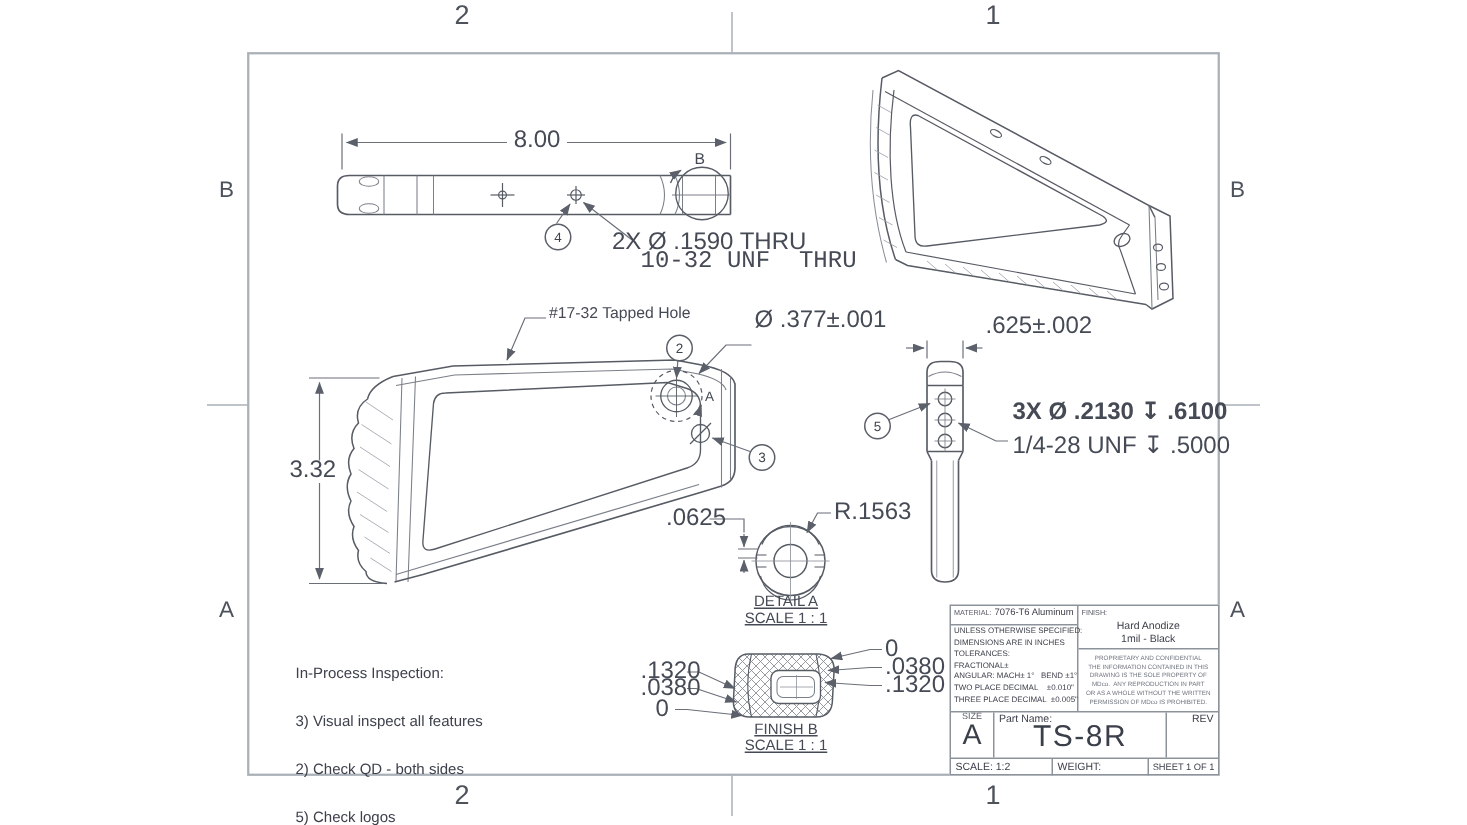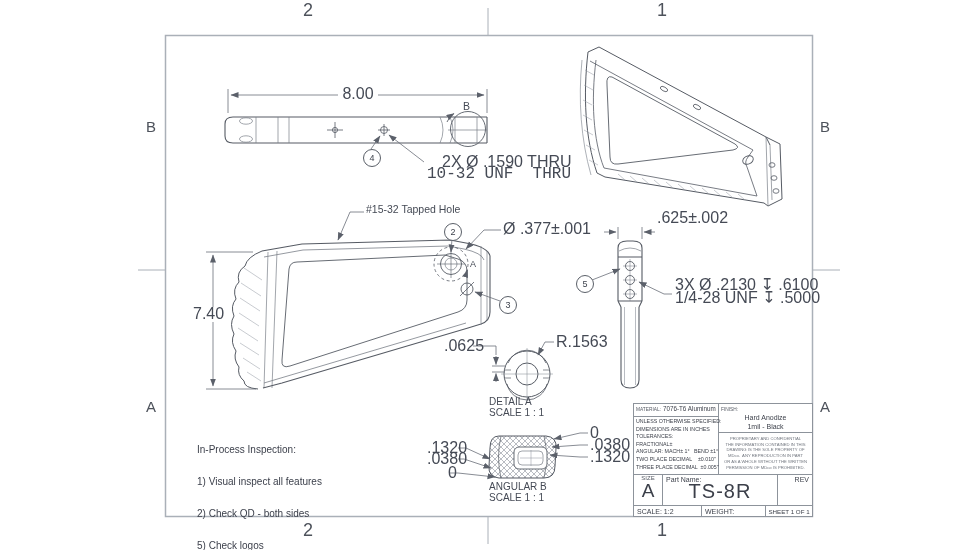--- a/index.html
+++ b/index.html
@@ -1,26 +1,26 @@
 <!DOCTYPE html>
 <html><head>
 <meta charset="utf-8">
 <style>
   html,body{margin:0;padding:0;background:#fff;}
   #stage{position:relative;width:978px;height:550px;background:#fff;overflow:hidden;
          font-family:"Liberation Sans","DejaVu Sans",sans-serif;color:#454a55;}
   .t{position:absolute;white-space:pre;color:#454a55;font-size:16px;line-height:12px;}
   .dim{background:#fff;padding:0 1px;}
   .ctr{text-align:center;}
-  .rt{text-align:right;}
+  .rt{text-align:left;}
   .zone{font-size:18px;color:#4d525b;}
   .zletter{font-size:15px;color:#4d525b;}
   .bl{position:absolute;width:16px;height:16px;border:1px solid #5a5f68;border-radius:50%;
       background:#fff;font-size:9px;display:flex;align-items:center;justify-content:center;color:#3f444e;}
-  .detlbl{font-size:10px;line-height:11px;width:70px;}
+  .detlbl{font-size:10px;line-height:11px;width:70px;text-align:center;text-decoration:underline;}
   svg{position:absolute;left:0;top:0;}
   
   .tb{position:absolute;left:633px;top:403px;width:180px;height:114px;border:1px solid #8d939b;
       background:#fff;box-sizing:border-box;font-size:7px;color:#3b3f49;}
   .tb .row1{display:flex;height:70px;border-bottom:1px solid #8d939b;}
   .tb .colL{width:85px;border-right:1px solid #8d939b;box-sizing:border-box;}
   .tb .colR{flex:1;}
   .tb .matcell{height:13px;border-bottom:1px solid #8d939b;padding:1px 2px;box-sizing:border-box;}
   .tb .lbl{font-size:4.8px;color:#565b65;}
   .tb .matval{font-size:6.3px;}
@@ -231,54 +231,54 @@
 <div class="t zone" style="left:303px;top:4px;">2</div>
 <div class="t zone" style="left:657px;top:4px;">1</div>
 <div class="t zone" style="left:303px;top:524px;">2</div>
 <div class="t zone" style="left:657px;top:524px;">1</div>
 <div class="t zletter" style="left:146px;top:121px;">B</div>
 <div class="t zletter" style="left:146px;top:401px;">A</div>
 <div class="t zletter" style="left:820px;top:121px;">B</div>
 <div class="t zletter" style="left:820px;top:401px;">A</div>
 
 <div class="t dim ctr" style="left:338px;top:88px;width:38px;">8.00</div>
-<div class="t" style="left:442px;top:156px;text-align:center;">2X Ø .1590 THRU</div>
+<div class="t" style="left:408px;top:156px;text-align:center;">2X Ø .1590 THRU</div>
 <div class="t" style="left:427px;top:168px;font-family:Liberation Mono, monospace;">10-32 UNF  THRU</div>
 <div class="t" style="left:463px;top:100px;font-size:10.5px;">B</div>
 <div class="bl" style="left:363px;top:149px;">4</div>
 
-<div class="t" style="left:366px;top:203px;font-size:10.5px;">#15-32 Tapped Hole</div>
-<div class="t" style="left:503px;top:223px;">Ø .377±.001</div>
+<div class="t" style="left:366px;top:203px;font-size:10.5px;">#17-32 Tapped Hole</div>
+<div class="t" style="left:503px;top:208px;">Ø .377±.001</div>
 <div class="t" style="left:470px;top:258px;font-size:9px;">A</div>
-<div class="t dim ctr" style="left:192px;top:308px;width:30px;">7.40</div>
+<div class="t dim ctr" style="left:192px;top:308px;width:30px;">3.32</div>
 <div class="bl" style="left:444px;top:223px;">2</div>
 <div class="bl" style="left:499px;top:296px;">3</div>
 
 <div class="t" style="left:657px;top:212px;">.625±.002</div>
-<div class="t" style="left:675px;top:279px;">3X Ø .2130 ↧ .6100</div>
+<div class="t" style="left:675px;top:269px;font-weight:bold;">3X Ø .2130 ↧ .6100</div>
 <div class="t" style="left:675px;top:292px;">1/4-28 UNF ↧ .5000</div>
 <div class="bl" style="left:576px;top:275px;">5</div>
 
 <div class="t rt" style="left:444px;top:340px;width:30px;">.0625</div>
 <div class="t" style="left:556px;top:336px;">R.1563</div>
 <div class="t detlbl" style="left:489px;top:396px;">DETAIL A</div>
 <div class="t detlbl" style="left:489px;top:407px;">SCALE 1 : 1</div>
 
 <div class="t rt" style="left:427px;top:442px;width:30px;">.1320</div>
 <div class="t rt" style="left:427px;top:453px;width:30px;">.0380</div>
 <div class="t rt" style="left:437px;top:467px;width:20px;">0</div>
 <div class="t" style="left:590px;top:427px;">0</div>
 <div class="t" style="left:590px;top:439px;">.0380</div>
 <div class="t" style="left:590px;top:451px;">.1320</div>
-<div class="t detlbl" style="left:489px;top:481px;">ANGULAR B</div>
+<div class="t detlbl" style="left:489px;top:481px;">FINISH B</div>
 <div class="t detlbl" style="left:489px;top:492px;">SCALE 1 : 1</div>
 
 <div style="position:absolute;left:197px;top:424px;font-size:10px;line-height:10.6px;color:#3d414c;white-space:pre;">
   <div>In-Process Inspection:</div>
-  <div>1) Visual inspect all features</div>
+  <div>3) Visual inspect all features</div>
   <div>2) Check QD - both sides</div>
   <div>5) Check logos</div>
   
   
 </div>
 
 <div class="tb">
   <div class="row1">
     <div class="colL">
       <div class="matcell"><span class="lbl">MATERIAL:</span> <span class="matval">7076-T6 Aluminum</span></div>

